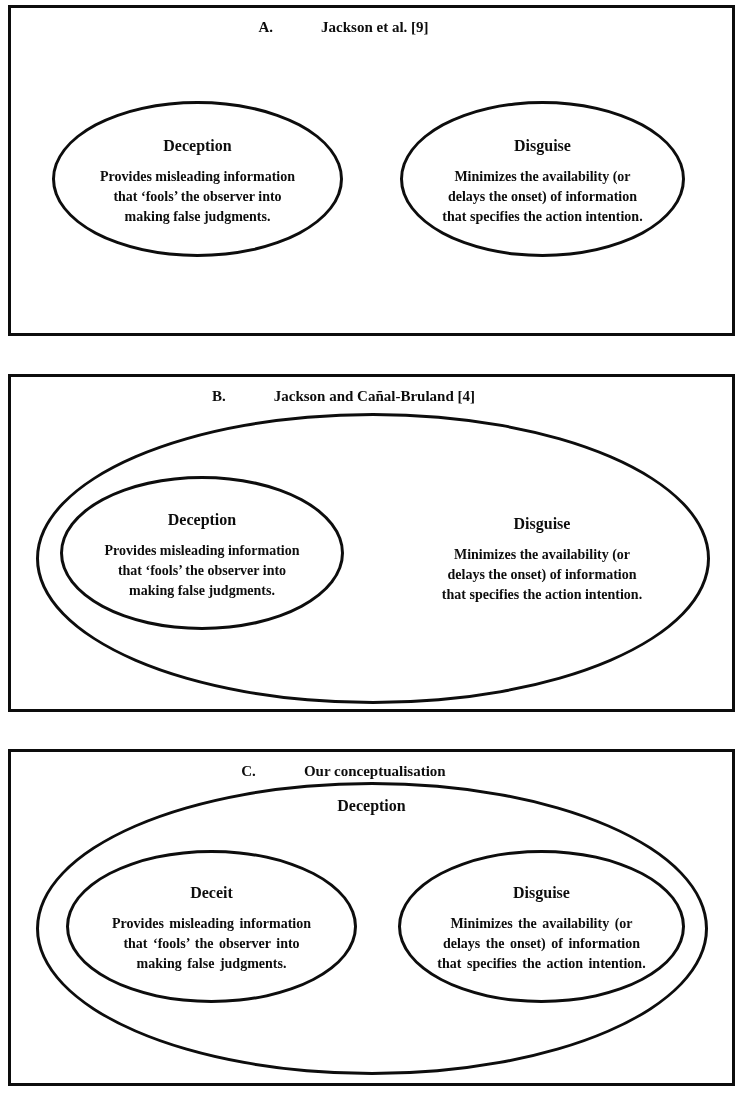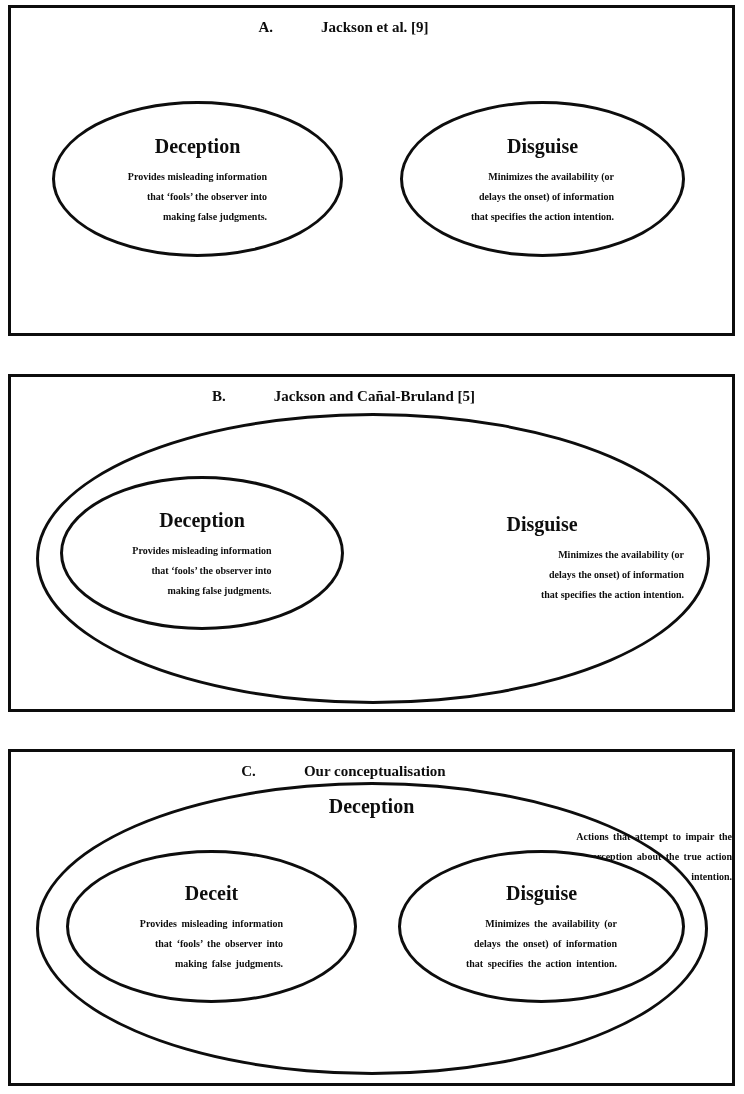--- a/index.html
+++ b/index.html
@@ -55,29 +55,28 @@
     box-sizing: border-box;
   }
   .outer-ellipse {
     position: absolute;
     border: 3px solid #0d0d0d;
     border-radius: 50%;
     background: #ffffff;
     box-sizing: border-box;
   }
   .heading {
-    font-size: 20px;
+    font-size: 16px;
     line-height: 28px;
   }
   .body {
     margin-top: 7px;
-    font-size: 10px;
+    font-size: 14px;
     line-height: 20px;
     white-space: pre-line;
-    text-align: right;
   }
   .spaced .body, .body.spaced { word-spacing: 2px; }
 
   .text-block {
     position: absolute;
     text-align: center;
   }
   
   #ellipse-a-deception { left: 41px;  top: 93px; width: 291px; height: 156px; }
   #ellipse-a-disguise  { left: 389px; top: 93px; width: 285px; height: 156px; }
@@ -113,21 +112,21 @@
       <div class="heading">Disguise</div>
       <div class="body">Minimizes the availability (or
 delays the onset) of information
 that specifies the action intention.</div>
     </div>
   </div>
 
   <div class="panel" id="panel-b">
     <div class="panel-title">
       <span>B.</span>
-      <span>Jackson and Cañal-Bruland [5]</span>
+      <span>Jackson and Cañal-Bruland [4]</span>
     </div>
     <div class="outer-ellipse" id="ellipse-b-outer"></div>
     <div class="ellipse" id="ellipse-b-deception">
       <div class="heading">Deception</div>
       <div class="body">Provides misleading information
 that ‘fools’ the observer into
 making false judgments.</div>
     </div>
     <div class="text-block" id="block-b-disguise">
       <div class="heading">Disguise</div>
@@ -138,23 +137,20 @@
   </div>
 
   <div class="panel" id="panel-c">
     <div class="panel-title">
       <span>C.</span>
       <span>Our conceptualisation</span>
     </div>
     <div class="outer-ellipse" id="ellipse-c-outer"></div>
     <div class="text-block" id="block-c-deception">
       <div class="heading">Deception</div>
-      <div class="body spaced">Actions that attempt to impair the
-perception about the true action
-intention.</div>
     </div>
     <div class="ellipse spaced" id="ellipse-c-deceit">
       <div class="heading">Deceit</div>
       <div class="body">Provides misleading information
 that ‘fools’ the observer into
 making false judgments.</div>
     </div>
     <div class="ellipse spaced" id="ellipse-c-disguise">
       <div class="heading">Disguise</div>
       <div class="body">Minimizes the availability (or

